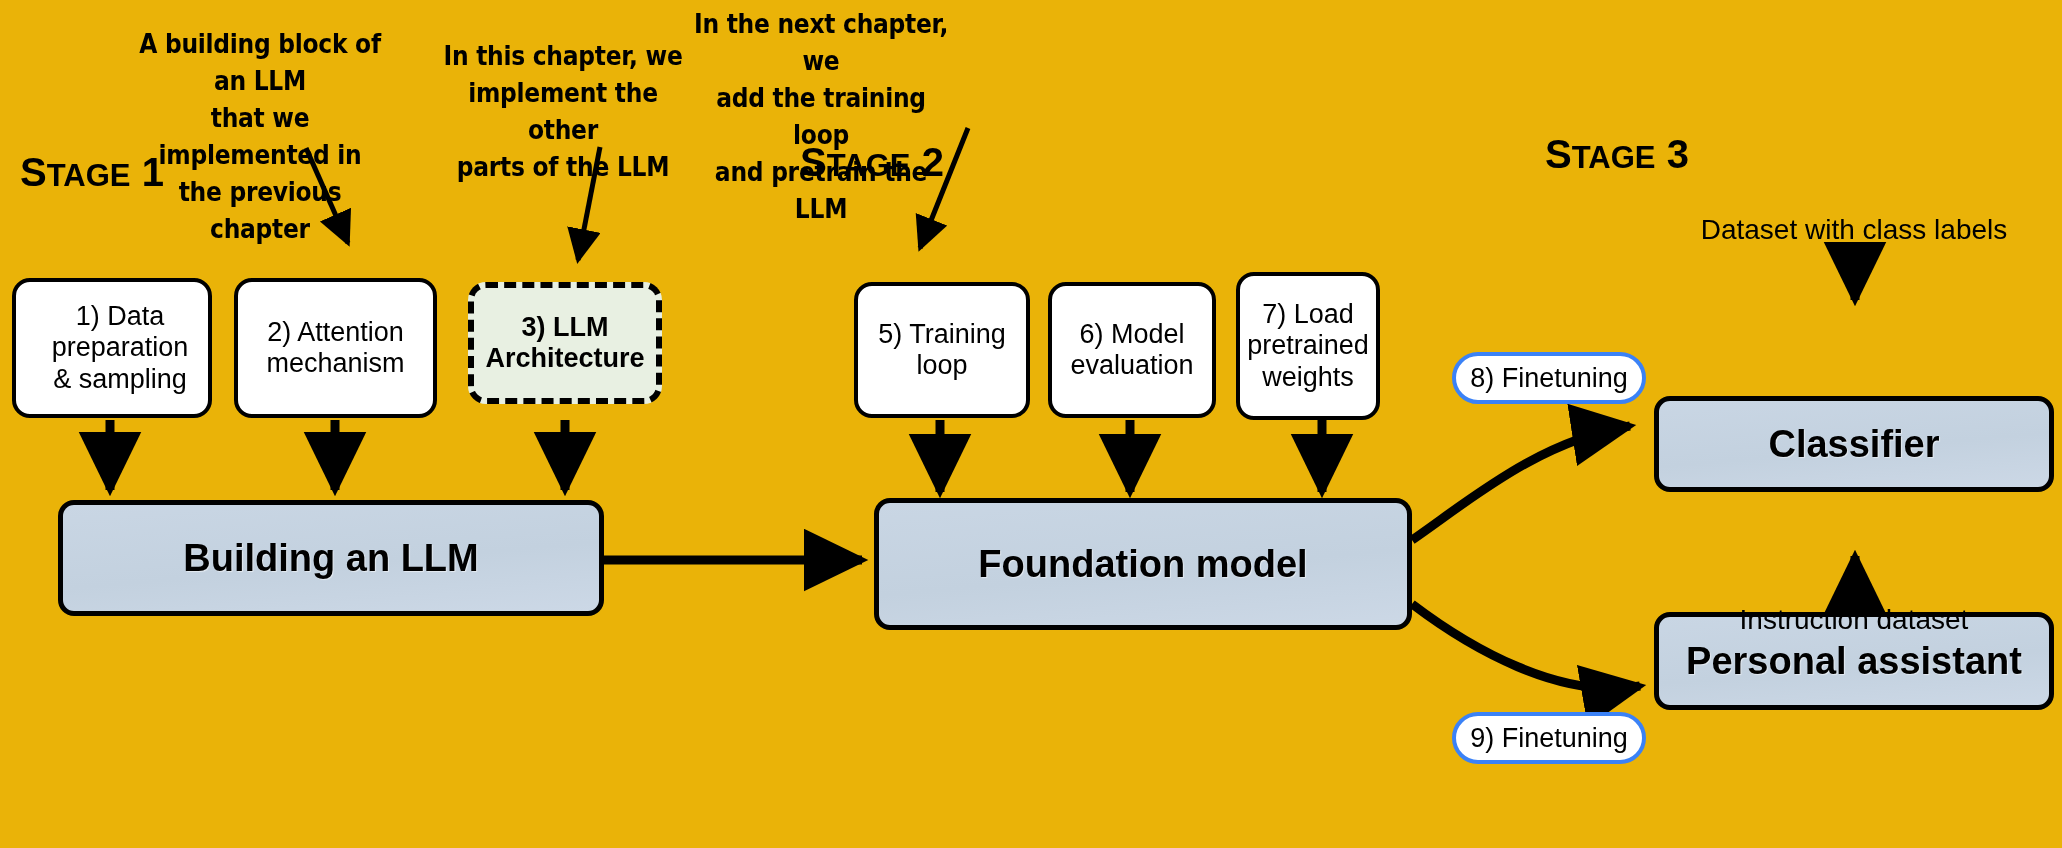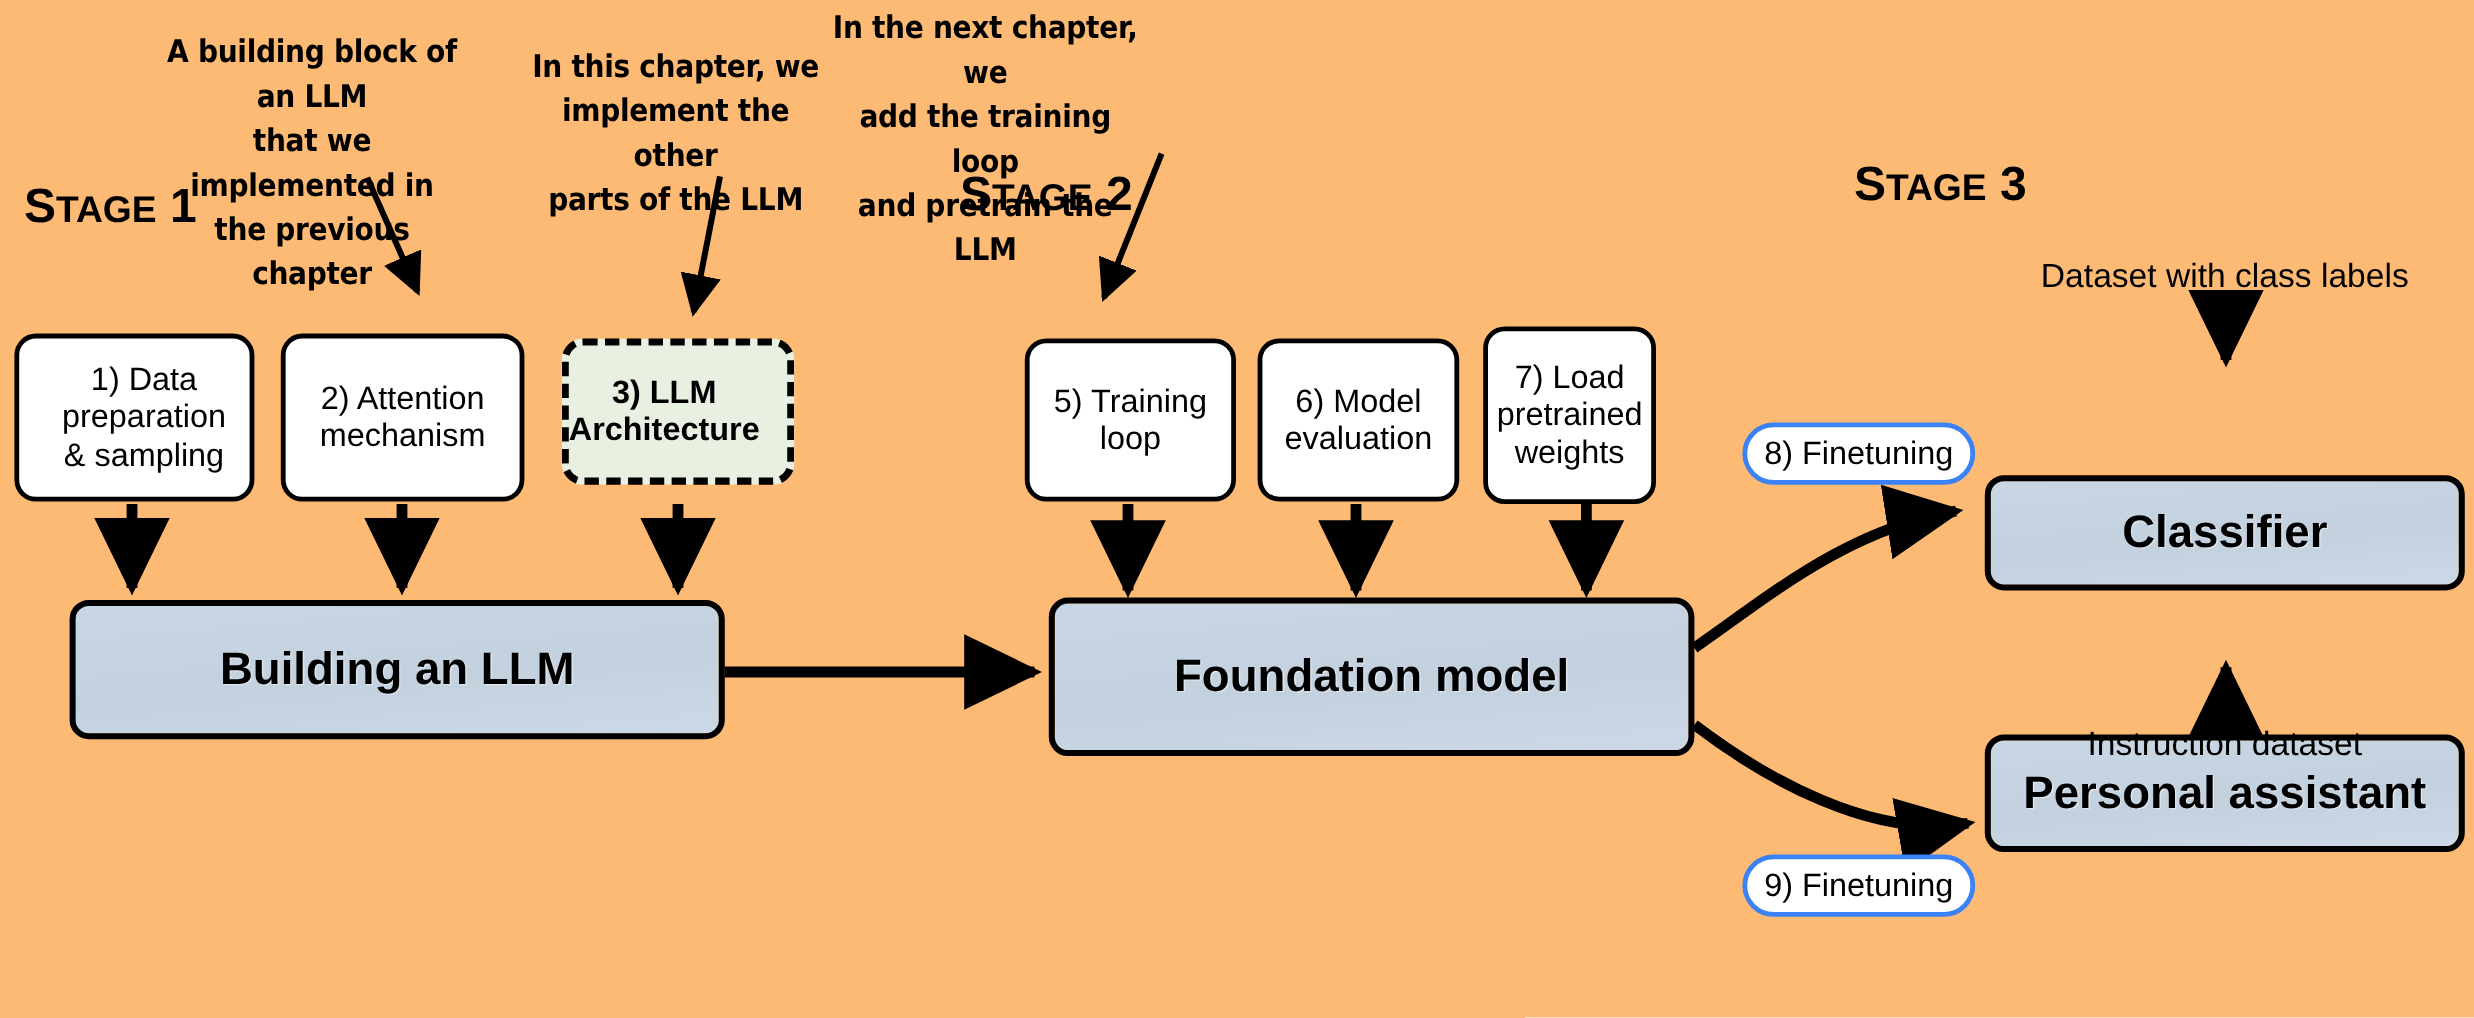--- a/index.html
+++ b/index.html
@@ -5,21 +5,21 @@
 <style>
   html, body {
     margin: 0;
     padding: 0;
     background: #ffffff;
   }
   #canvas {
     position: relative;
     width: 2062px;
     height: 848px;
-    background: #fdba74;
+    background: #eab308;
     font-family: "Liberation Sans", sans-serif;
     overflow: hidden;
   }
   svg.edges {
     position: absolute;
     left: 0;
     top: 0;
     width: 2062px;
     height: 848px;
     pointer-events: none;
@@ -68,21 +68,21 @@
 
   
   .dashbox {
     position: absolute;
     box-sizing: border-box;
     background: #e8f0e2;
     border: 6px dashed #000000;
     border-radius: 18px;
     display: flex;
     align-items: center;
-    justify-content: flex-start;
+    justify-content: center;
     text-align: center;
     font-size: 27px;
     font-weight: bold;
     line-height: 1.16;
     color: #000000;
   }
 
   
   .bluebox {
     position: absolute;

